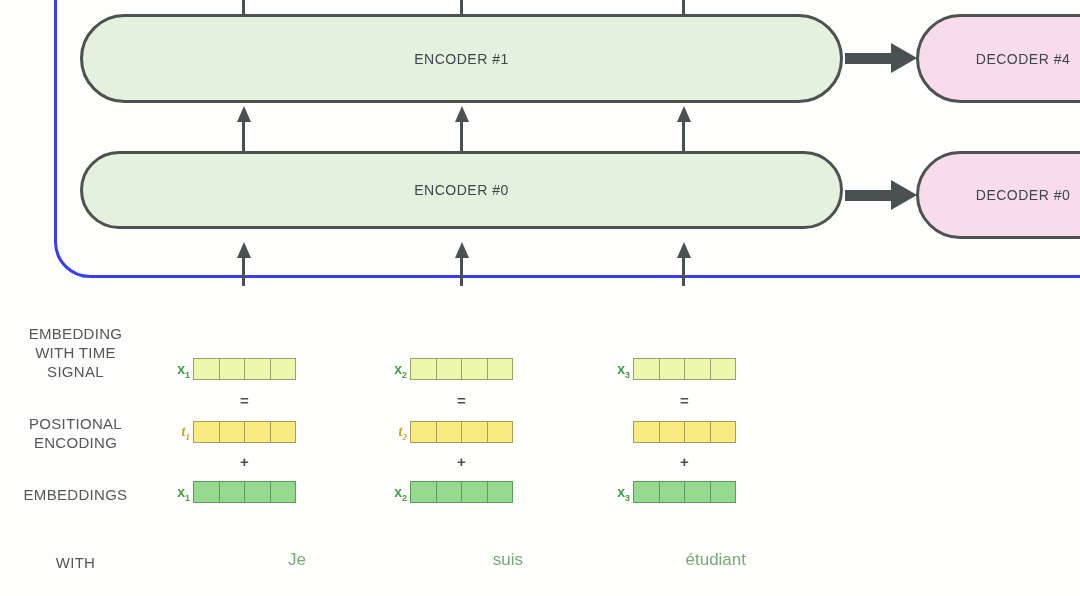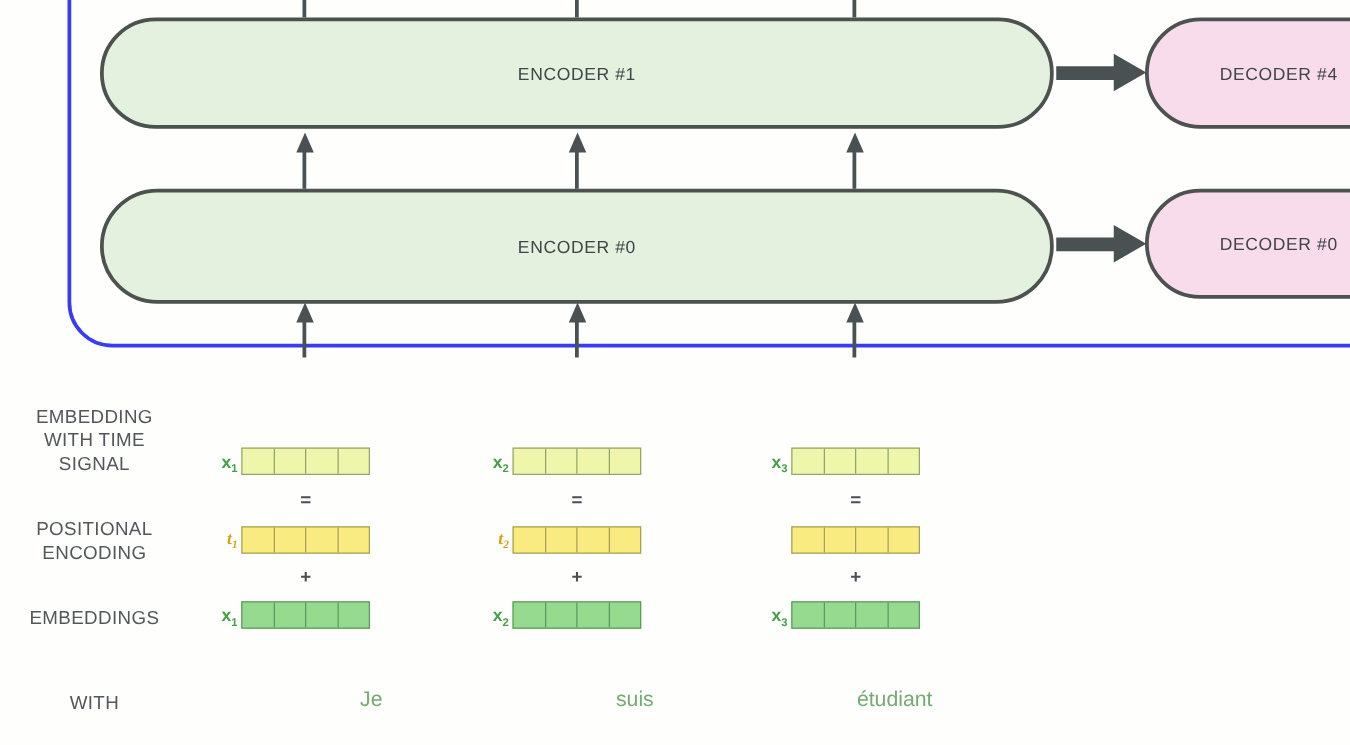--- a/index.html
+++ b/index.html
@@ -66,21 +66,21 @@
 
   <div class="blue-frame"></div>
 
   <div class="vstem" style="left:242px; top:0; height:14px;"></div>
   <div class="vstem" style="left:460px; top:0; height:14px;"></div>
   <div class="vstem" style="left:682px; top:0; height:14px;"></div>
 
   <div class="box encoder" style="top:14px; height:89px;">
     <span>ENCODER #1</span>
   </div>
-  <div class="box encoder" style="top:151px; height:92px;">
+  <div class="box encoder" style="top:151px; height:78px;">
     <span>ENCODER #0</span>
   </div>
 
   <div class="head-up" style="left:237px; top:106px;"></div>
   <div class="vstem" style="left:242px; top:121px; height:30px;"></div>
   <div class="head-up" style="left:455px; top:106px;"></div>
   <div class="vstem" style="left:460px; top:121px; height:30px;"></div>
   <div class="head-up" style="left:677px; top:106px;"></div>
   <div class="vstem" style="left:682px; top:121px; height:30px;"></div>
 

